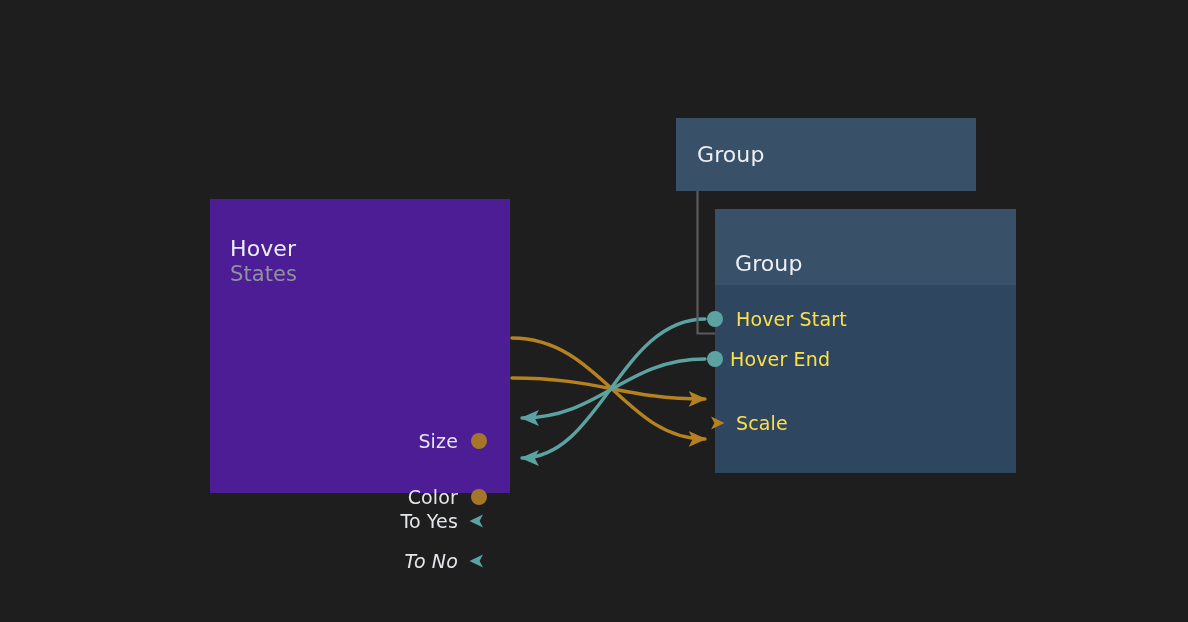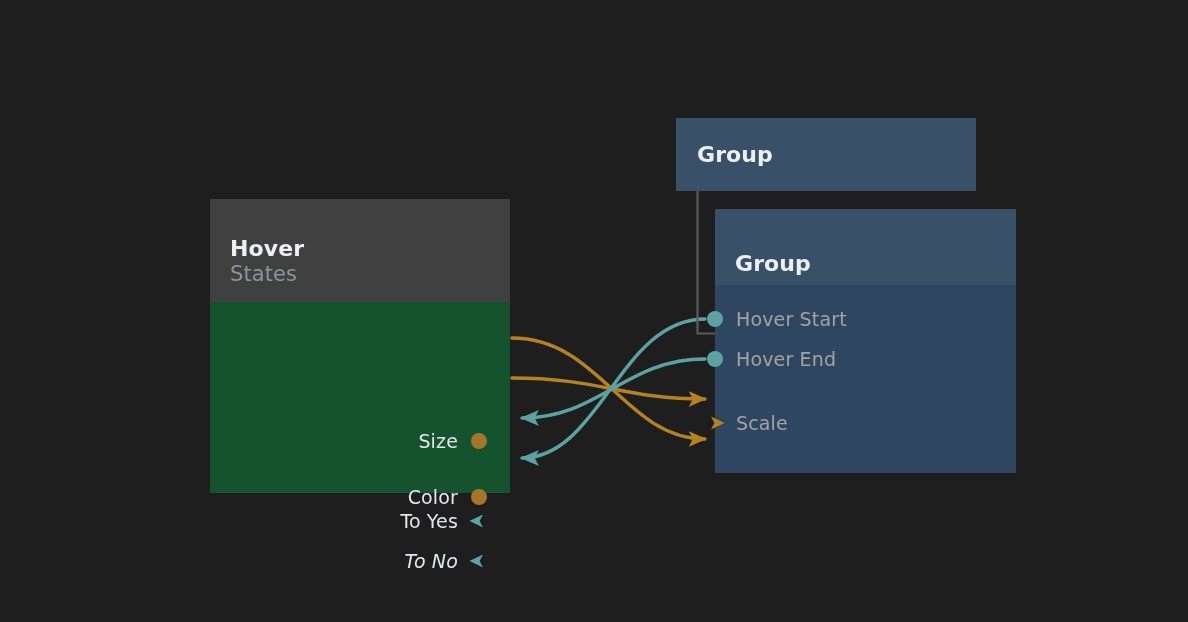--- a/index.html
+++ b/index.html
@@ -45,21 +45,21 @@
     box-sizing: border-box;
     width: 100%;
     display: flex;
     flex-direction: column;
     justify-content: center;
   }
   .node-title {
     font-size: 22px;
     line-height: 26px;
     color: #eceff3;
-    font-weight: 700;
+    font-weight: 400;
     letter-spacing: 0.1px;
   }
   .node-subtitle {
     font-size: 21px;
     line-height: 25px;
     color: #8e939d;
     font-weight: 400;
     letter-spacing: 0.1px;
   }
   .node-body {
@@ -70,26 +70,26 @@
 
   
   #node-hover {
     left: 210px;
     top: 199px;
     width: 300px;
     height: 294px;
   }
   #node-hover .node-header {
     height: 103px;
-    background: #404040;
+    background: #4c1d95;
     padding: 22px 8px 0 20px;
   }
   #node-hover .node-body {
     height: 191px;
-    background: #14532d;
+    background: #4c1d95;
   }
 
   
   #node-group-parent {
     left: 676px;
     top: 118px;
     width: 300px;
     height: 73px;
     background: #395069;
   }
@@ -131,21 +131,21 @@
     letter-spacing: 0.15px;
   }
   .port-row.out-right {
     right: 20px;
     justify-content: flex-end;
     color: #e3e6ea;
   }
   .port-row.in-left {
     left: 22px;
     justify-content: flex-start;
-    color: #a3a3a3;
+    color: #fde047;
   }
 
   
   #group-link {
     position: absolute;
     z-index: 8;
     pointer-events: none;
   }
 </style>
 </head>
@@ -230,21 +230,21 @@
         <svg width="22" height="22" viewBox="0 0 22 22" style="margin-left:-11px;" xmlns="http://www.w3.org/2000/svg">
           <circle cx="11" cy="11" r="8" fill="#5ba3a3"></circle>
         </svg>
         <span style="margin-left:10px;">Hover Start</span>
       </div>
 
       <div class="port-row in-left" style="top:63px; left:0;">
         <svg width="22" height="22" viewBox="0 0 22 22" style="margin-left:-11px;" xmlns="http://www.w3.org/2000/svg">
           <circle cx="11" cy="11" r="8" fill="#5ba3a3"></circle>
         </svg>
-        <span style="margin-left:10px;">Hover End</span>
+        <span style="margin-left:4px;">Hover End</span>
       </div>
 
 
       <div class="port-row in-left" style="top:127px; left:0;">
         <svg width="22" height="22" viewBox="0 0 22 22" style="margin-left:-11px;" xmlns="http://www.w3.org/2000/svg">
           <path d="M 20.5 11 L 7 4.5 L 10.4 11 L 7 17.5 Z" fill="#b5821f"></path>
         </svg>
         <span style="margin-left:10px;">Scale</span>
       </div>
 

